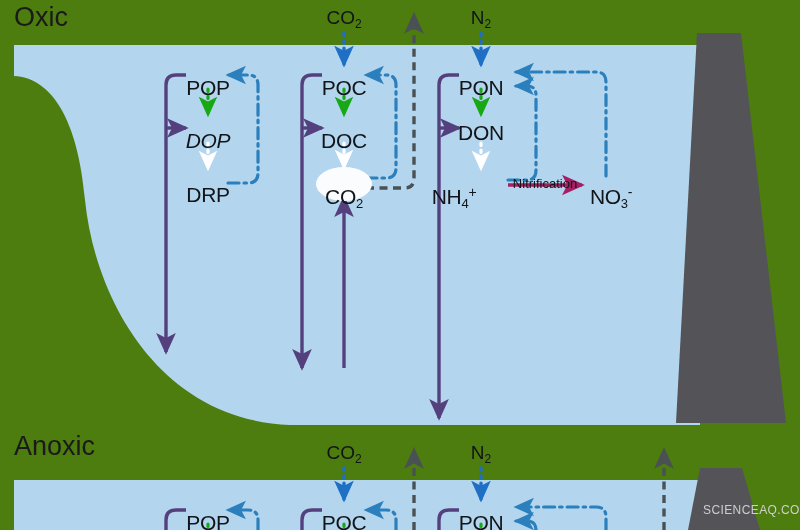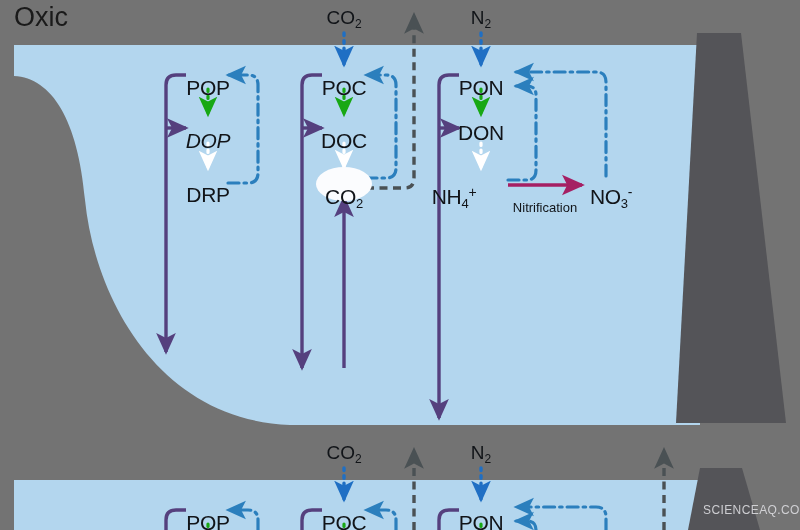--- a/index.html
+++ b/index.html
@@ -8,21 +8,21 @@
     background: #ffffff;
   }
   body {
     font-family: "Liberation Sans", sans-serif;
   }
   #stage {
     position: relative;
     width: 800px;
     height: 530px;
     overflow: hidden;
-    background: #737373;
+    background: #4d7c0f;
   }
   #stage svg.layer {
     position: absolute;
     left: 0;
     top: 0;
     width: 800px;
     height: 530px;
   }
   .panel-title {
     position: absolute;
@@ -184,38 +184,39 @@
 
     <path d="M 481,524 L 481,530" fill="none" stroke="#18a814" stroke-width="3.2" stroke-dasharray="2.4 4.6" stroke-linecap="round"></path>
     <path d="M 536,530 L 536,530 Q 536,521 527,521 L 516,521" fill="none" stroke="#2b7fbd" stroke-width="3.2" stroke-dasharray="11 5 2.5 5" stroke-linecap="round" marker-end="url(#ah-bluedd)"></path>
     <path d="M 606,530 L 606,517 Q 606,507 596,507 L 516,507" fill="none" stroke="#2b7fbd" stroke-width="3.2" stroke-dasharray="11 5 2.5 5" stroke-linecap="round" marker-end="url(#ah-bluedd)"></path>
     <path d="M 459,510 L 449,510 Q 439,510 439,520 L 439,530" fill="none" stroke="#55407e" stroke-width="3.4"></path>
   </svg>
 
   <div class="co2-oval" style="left:344px; top:184px;"></div>
 
   <div class="panel-title" id="title-oxic">Oxic</div>
+  <div class="panel-title" id="title-anoxic">Anoxic</div>
 
   <div class="gas-label" style="left:344px; top:18px;"><span>CO</span><sub>2</sub></div>
   <div class="gas-label" style="left:481px; top:18px;"><span>N</span><sub>2</sub></div>
 
   <div class="node-label" style="left:208px; top:76px;">POP</div>
   <div class="node-label" style="left:208px; top:129px;font-style:italic;">DOP</div>
   <div class="node-label" style="left:208px; top:183px;">DRP</div>
 
   <div class="node-label" style="left:344px; top:76px;">POC</div>
   <div class="node-label" style="left:344px; top:129px;">DOC</div>
   <div class="node-label" style="left:344px; top:185px;"><span>CO</span><sub>2</sub></div>
 
   <div class="node-label" style="left:481px; top:76px;">PON</div>
   <div class="node-label" style="left:481px; top:121px;">DON</div>
   <div class="node-label" style="left:454px; top:185px;"><span>NH</span><sub>4</sub><sup>+</sup></div>
   <div class="node-label" style="left:611px; top:185px;text-align:right;"><span>NO</span><sub>3</sub><sup>-</sup></div>
 
-  <div class="process-label" style="left:545px; top:207px;">Nitrification</div>
+  <div class="process-label" style="left:545px; top:183px;">Nitrification</div>
 
   <div class="gas-label" style="left:344px; top:453px;"><span>CO</span><sub>2</sub></div>
   <div class="gas-label" style="left:481px; top:453px;"><span>N</span><sub>2</sub></div>
 
   <div class="node-label" style="left:208px; top:511px;">POP</div>
   <div class="node-label" style="left:344px; top:511px;">POC</div>
   <div class="node-label" style="left:481px; top:511px;">PON</div>
 
   <div id="watermark">SCIENCEAQ.COM</div>
 

